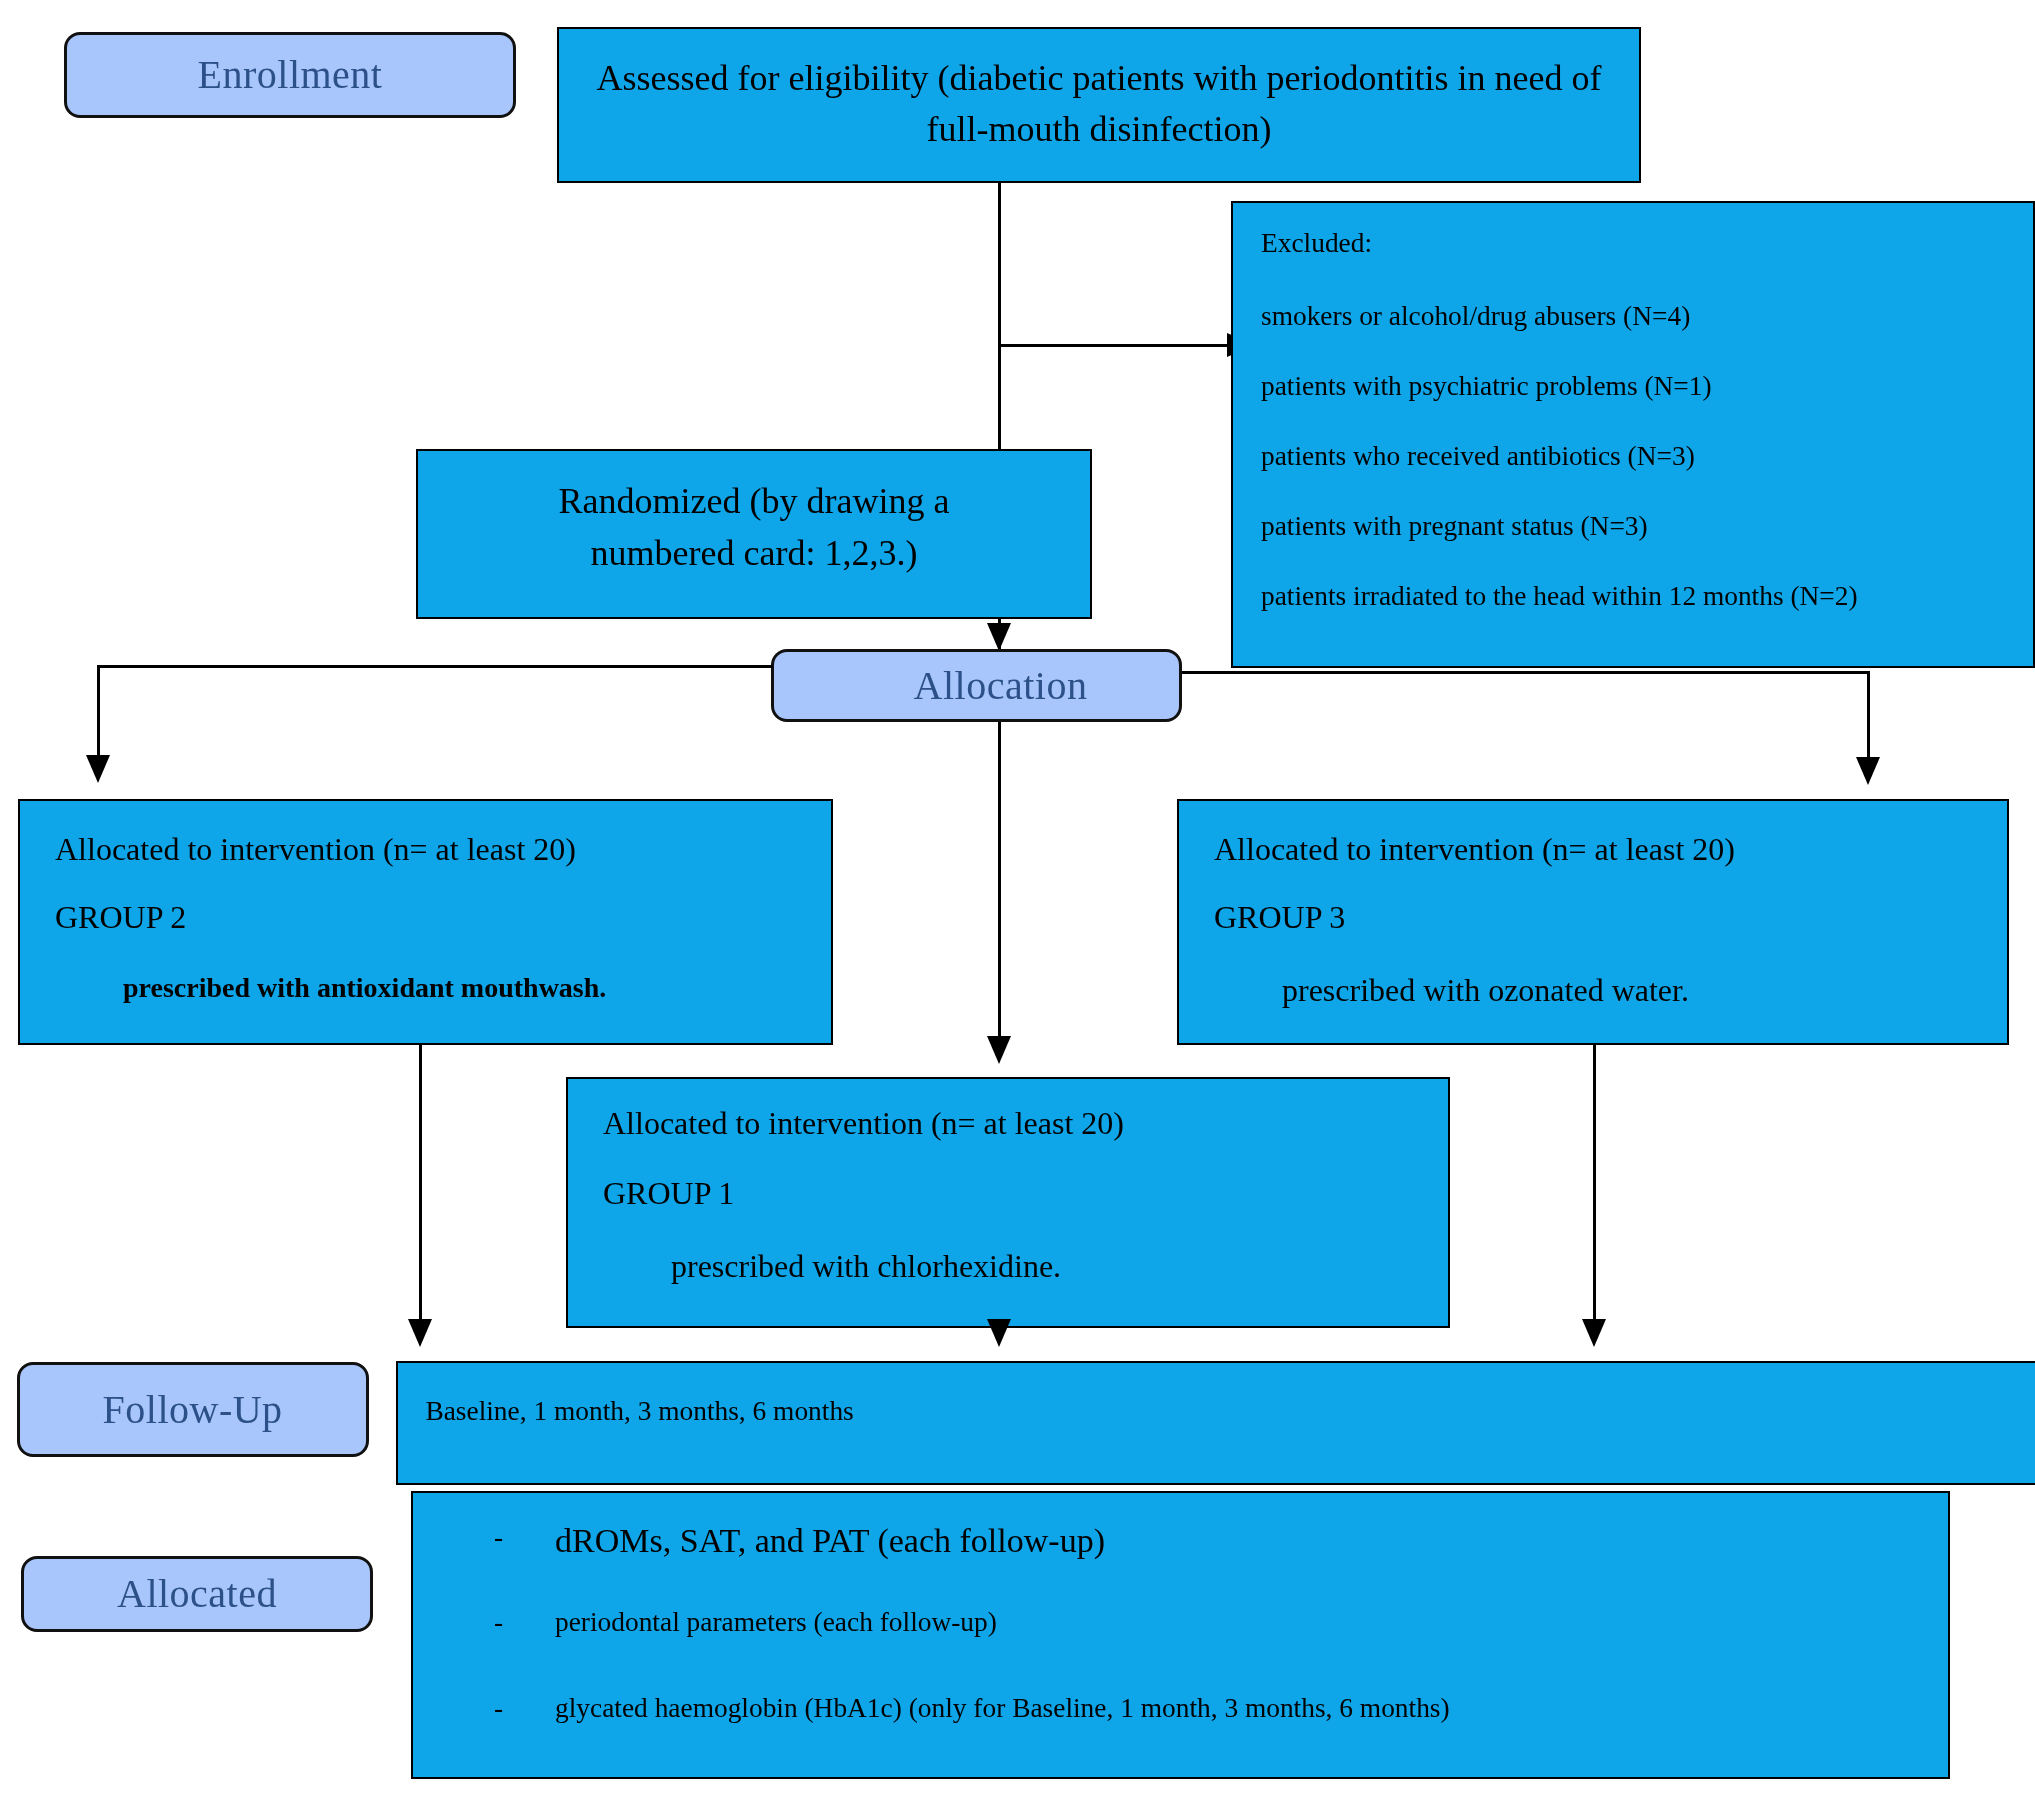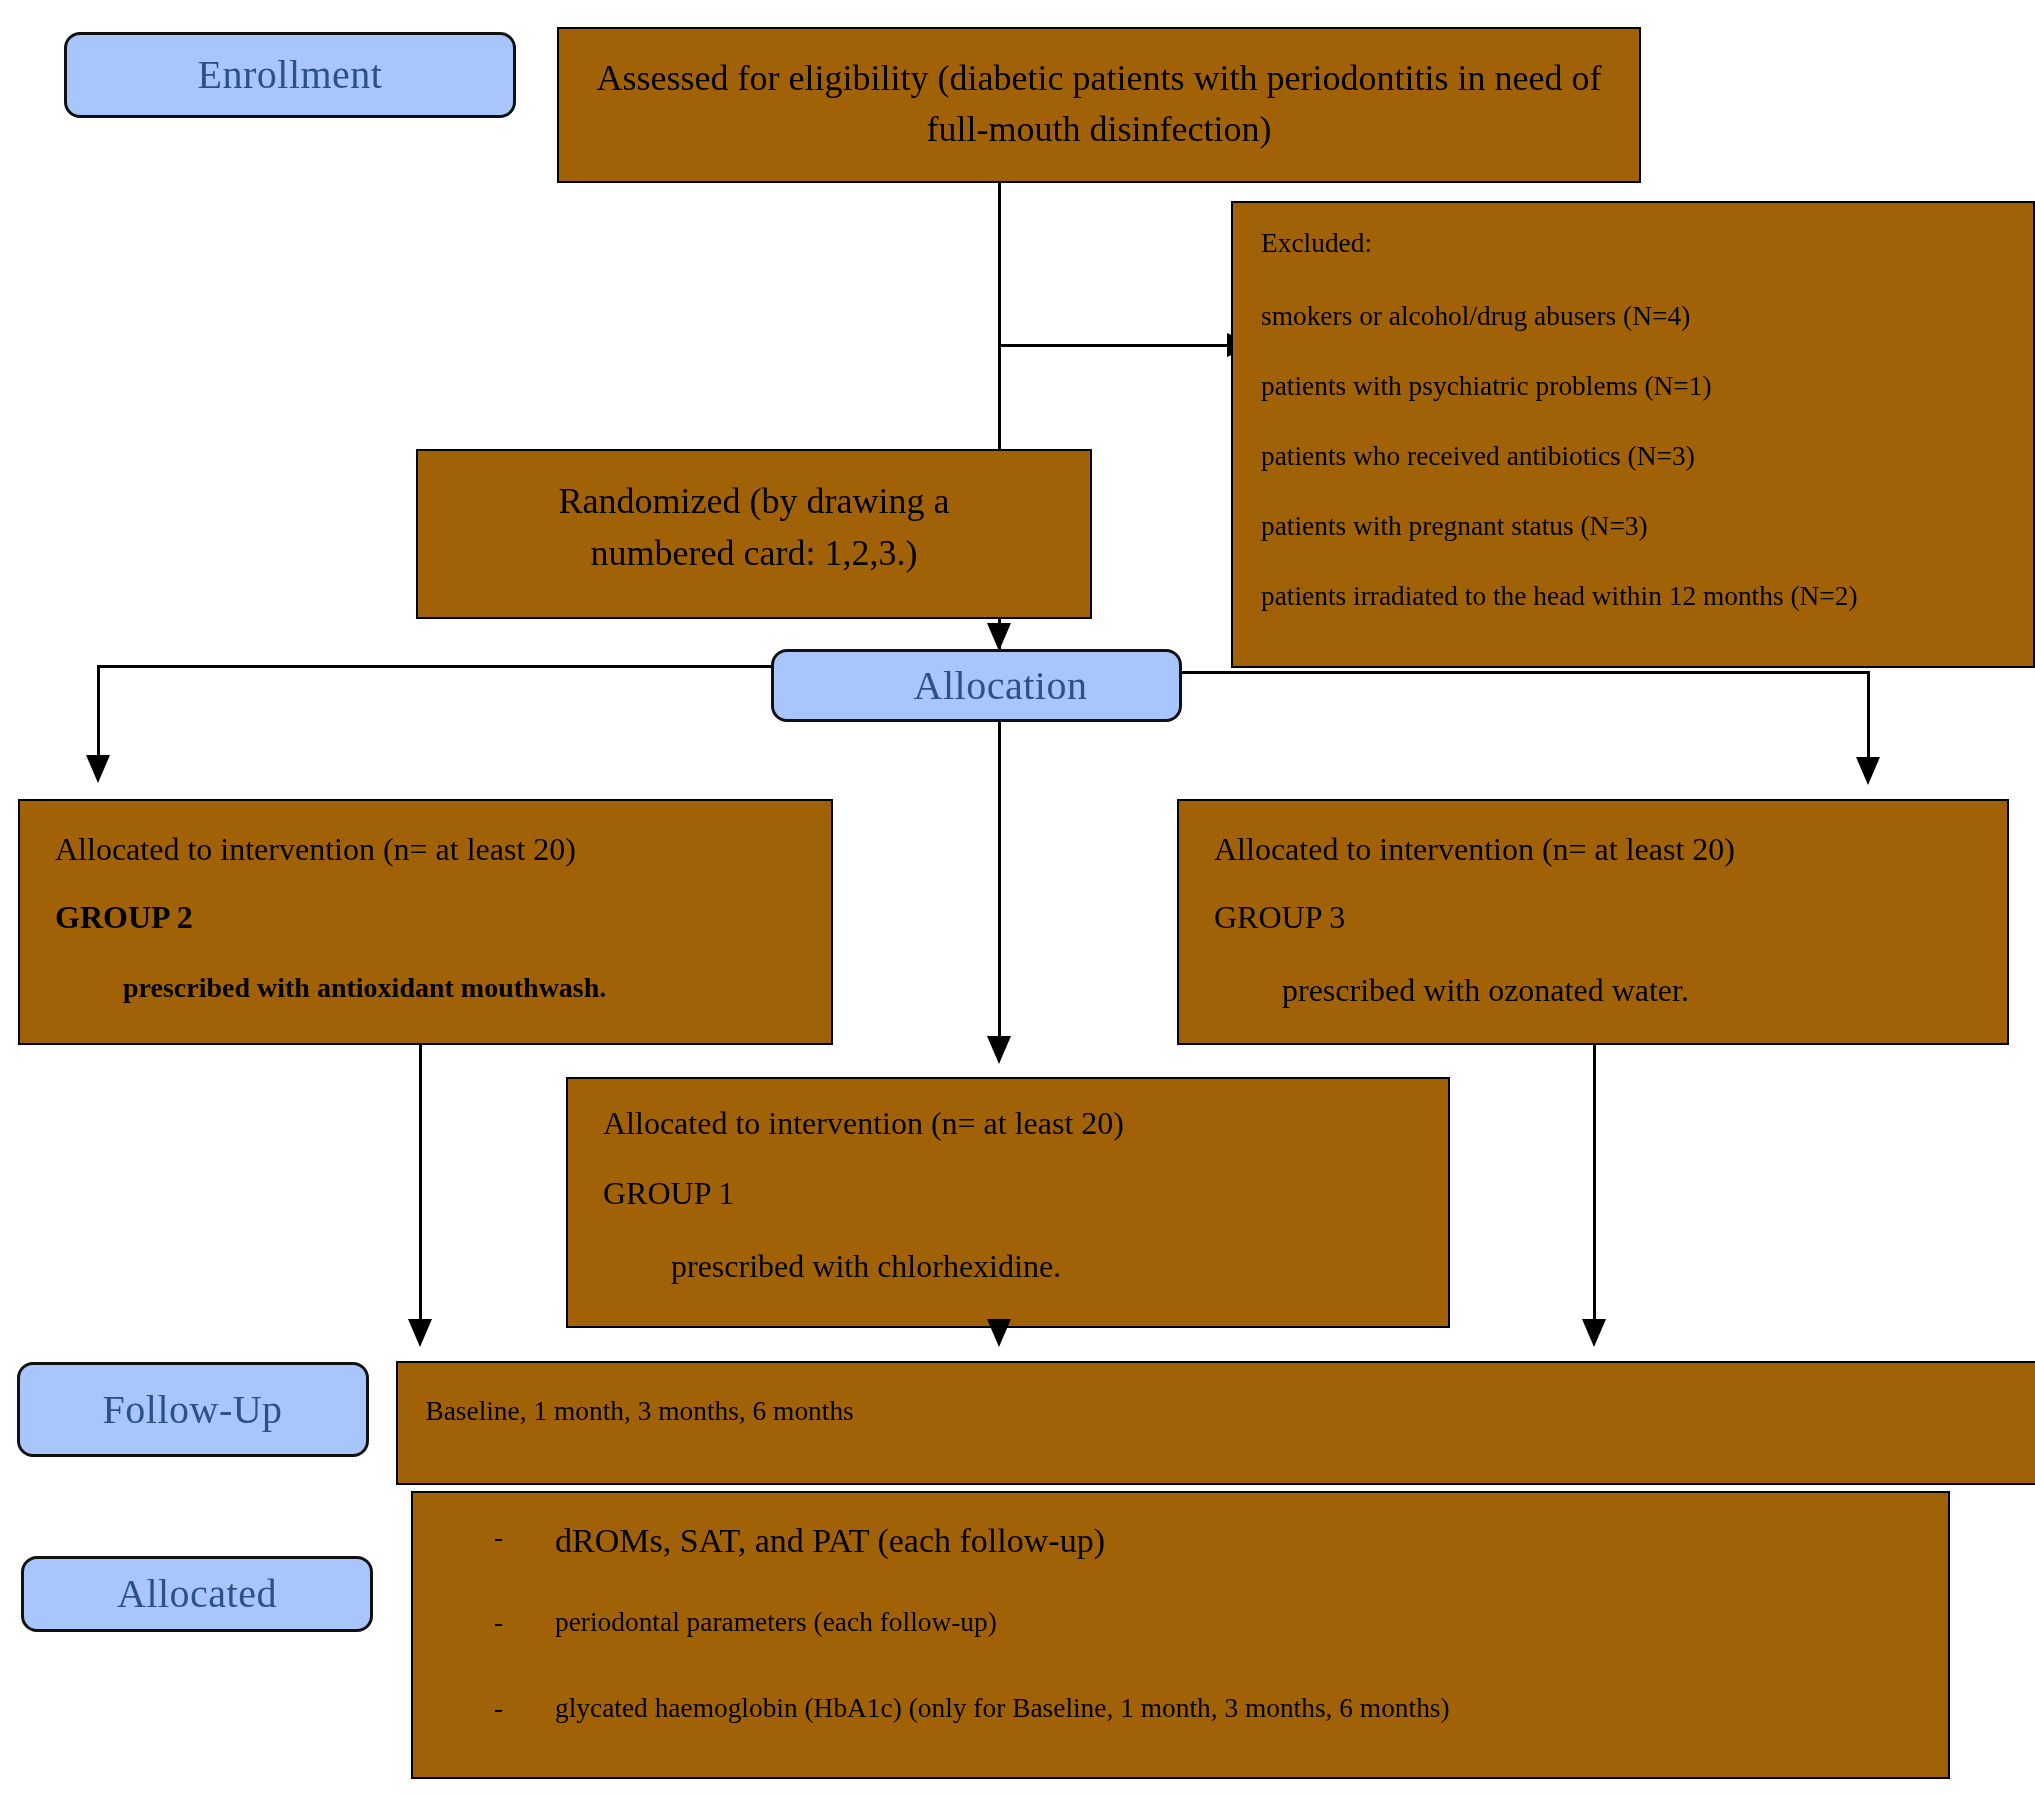--- a/index.html
+++ b/index.html
@@ -7,21 +7,21 @@
   #stage{
     position:relative;
     width:2035px;
     height:1795px;
     background:#ffffff;
     overflow:hidden;
   }
   .box{
     position:absolute;
     box-sizing:border-box;
-    background:#a16207;
+    background:#0ea5e9;
     border:2.8px solid #000000;
   }
   .pill{
     position:absolute;
     box-sizing:border-box;
     background:#A8C6FC;
     border:3.8px solid #111111;
     border-radius:16px;
     color:#2C5088;
     display:flex;
@@ -110,21 +110,21 @@
 
   <div class="line hline" style="left:1182px;top:671px;width:688px;height:3.3px;"></div>
   <div class="line vline" style="left:1867px;top:671px;width:3.3px;height:105px;"></div>
   <div class="arrowdown" style="left:1856px;top:757px;"></div>
 
   <div class="line vline" style="left:998px;top:722px;width:3.3px;height:331px;"></div>
   <div class="arrowdown" style="left:987px;top:1036px;"></div>
 
   <div class="box" style="left:18px;top:799px;width:815px;height:246px;">
     <div class="boxtext" style="left:35px;top:30px;font-size:32px;">Allocated to intervention (n= at least 20)</div>
-    <div class="boxtext" style="left:35px;top:98px;font-size:32px;font-weight:bold;">GROUP 2</div>
+    <div class="boxtext" style="left:35px;top:98px;font-size:32px;">GROUP 2</div>
     <div class="boxtext" style="left:103px;top:171px;font-size:28px;font-weight:bold;">prescribed with antioxidant mouthwash.</div>
   </div>
 
   <div class="box" style="left:1177px;top:799px;width:832px;height:246px;">
     <div class="boxtext" style="left:35px;top:30px;font-size:32px;">Allocated to intervention (n= at least 20)</div>
     <div class="boxtext" style="left:35px;top:98px;font-size:32px;">GROUP 3</div>
     <div class="boxtext" style="left:103px;top:171px;font-size:32px;">prescribed with ozonated water.</div>
   </div>
 
   <div class="box" style="left:566px;top:1077px;width:884px;height:251px;">

